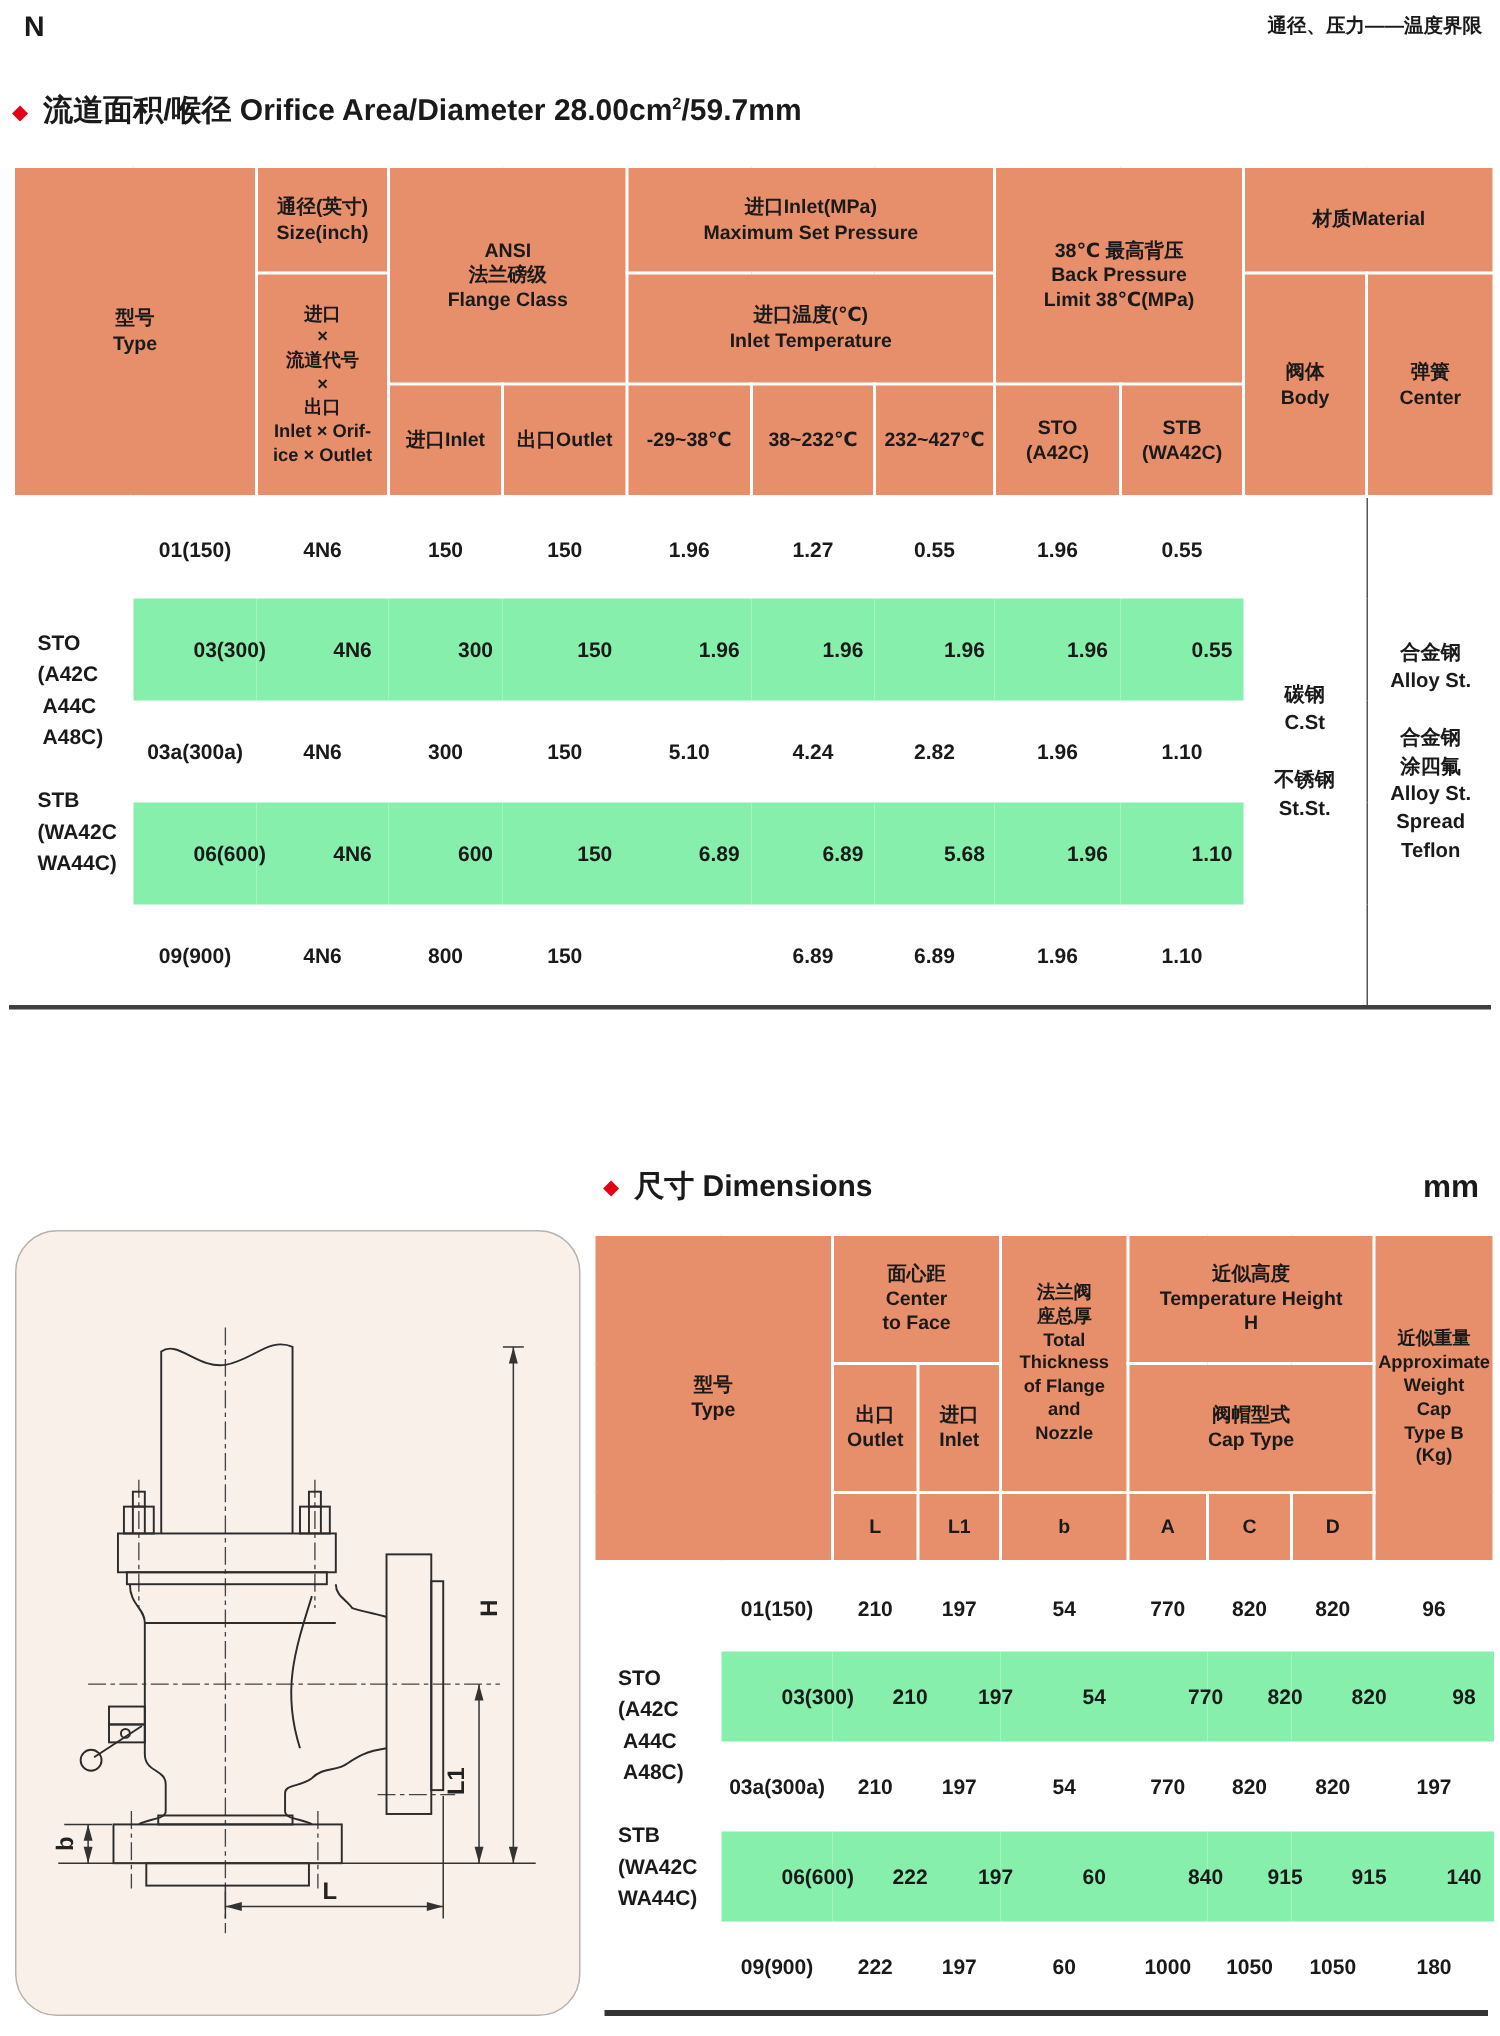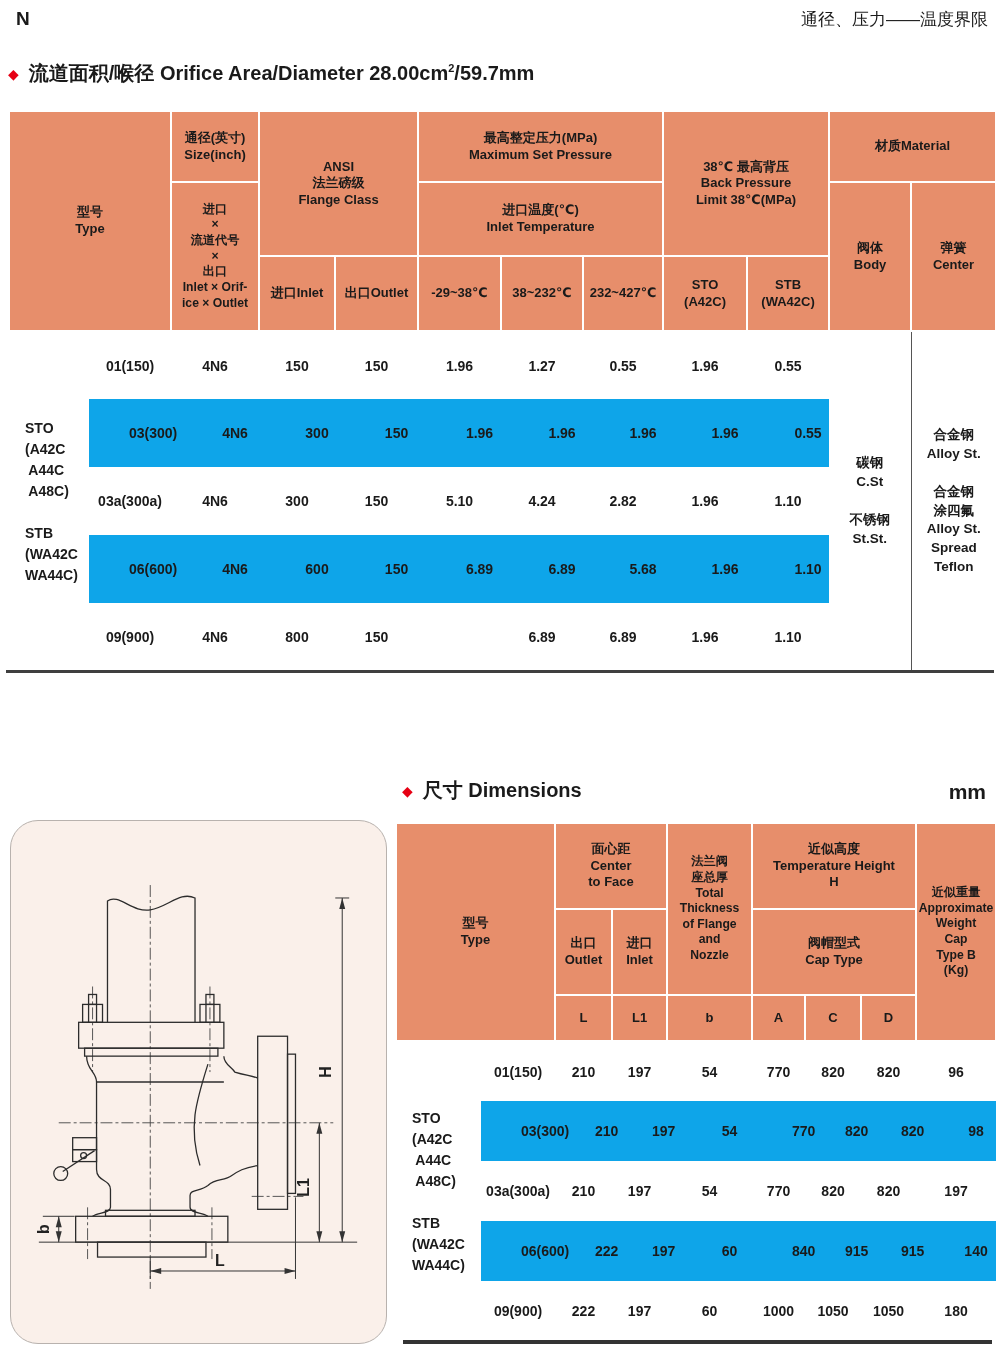--- a/index.html
+++ b/index.html
@@ -1,34 +1,34 @@
 <!DOCTYPE html>
 <html><head>
 <meta charset="utf-8">
 <style>
   html,body{margin:0;padding:0;background:#fff;}
   .page{position:relative;width:1000px;height:1357px;background:#ffffff;overflow:hidden;
         font-family:"Liberation Sans","DejaVu Sans",sans-serif;color:#1a1a1a;}
   .corner{position:absolute;left:16px;top:8px;font-size:19px;font-weight:bold;}
   .top-title{position:absolute;right:12px;top:8px;display:flex;gap:12px;
-             font-size:17px;font-weight:normal;white-space:nowrap;}
+             font-size:13px;font-weight:bold;white-space:nowrap;}
   .sec-title{position:absolute;display:flex;align-items:center;gap:10px;font-size:20px;font-weight:bold;}
   .sec1{left:8px;top:60px;}
   .sec2{left:402px;top:777px;}
   .diamond{color:#E60014;font-size:14px;line-height:1;}
   .sec-text sup{font-size:11px;font-weight:bold;}
   .mm-unit{position:absolute;right:14px;top:780px;font-size:21px;font-weight:bold;}
 
   table{border-collapse:collapse;table-layout:fixed;position:absolute;}
   th{background:#E78E6B;border:2px solid #ffffff;font-size:13px;font-weight:bold;
      text-align:center;vertical-align:middle;white-space:pre;line-height:1.28;padding:0;}
   th.small{font-size:12.2px;}
   th.xsmall{font-size:12.2px;}
   td{font-size:14px;font-weight:bold;text-align:center;vertical-align:middle;padding:0;}
-  tr.stripe td{background:#0ea5e9;padding-left:40px;}
+  tr.stripe td{background:#86efac;padding-left:40px;}
   td.grp{background:#fff !important;text-align:left;padding-left:16px;white-space:pre;
          line-height:1.5;font-size:14px;}
   td.mat{background:#fff !important;white-space:pre;line-height:1.4;font-size:13.5px;}
   td.spring{border-left:1px solid #555;}
   .t1{left:8px;top:110px;width:987px;}
   .t2{left:395px;top:822px;width:600px;}
   .rule1{position:absolute;left:6px;top:670px;width:988px;height:3px;background:#3f3f3f;}
   .rule2{position:absolute;left:403px;top:1340px;width:589px;height:4px;background:#333;}
 
   .panel{position:absolute;left:10px;top:820px;width:377px;height:524px;background:#FAF0EA;
@@ -73,21 +73,21 @@
     </colgroup>
     <tbody>
         <tr style="height:71px">
       <th colspan="2" rowspan="3">型号
 Type</th>
       <th>通径(英寸)
 Size(inch)</th>
       <th colspan="2" rowspan="2">ANSI
 法兰磅级
 Flange Class</th>
-      <th colspan="3">最高整定压力(MPa)
+      <th colspan="3">进口Inlet(MPa)
 Maximum Set Pressure</th>
       <th colspan="2" rowspan="2">38℃ 最高背压
 Back Pressure
 Limit 38℃(MPa)</th>
       <th colspan="2">材质Material</th>
     </tr>
     <tr style="height:74px">
       <th rowspan="2" class="small">进口
 ×
 流道代号

